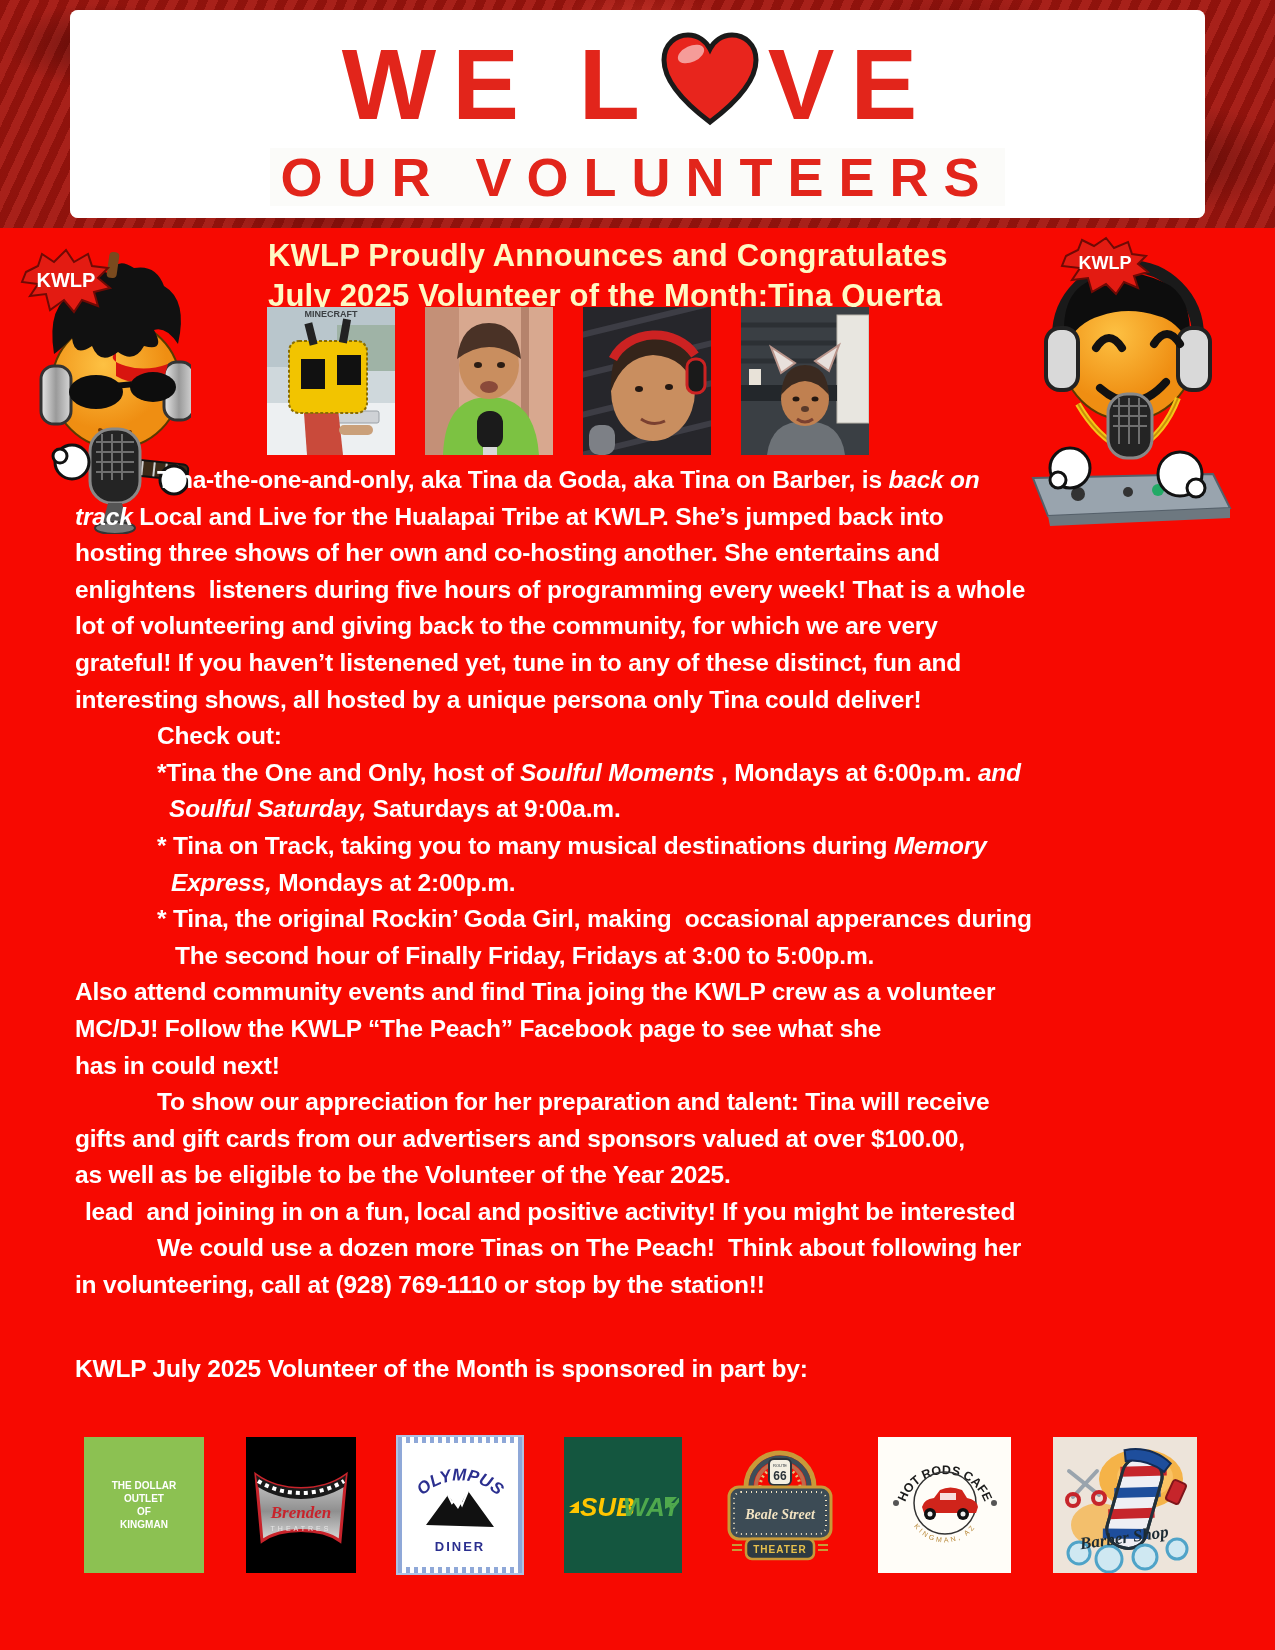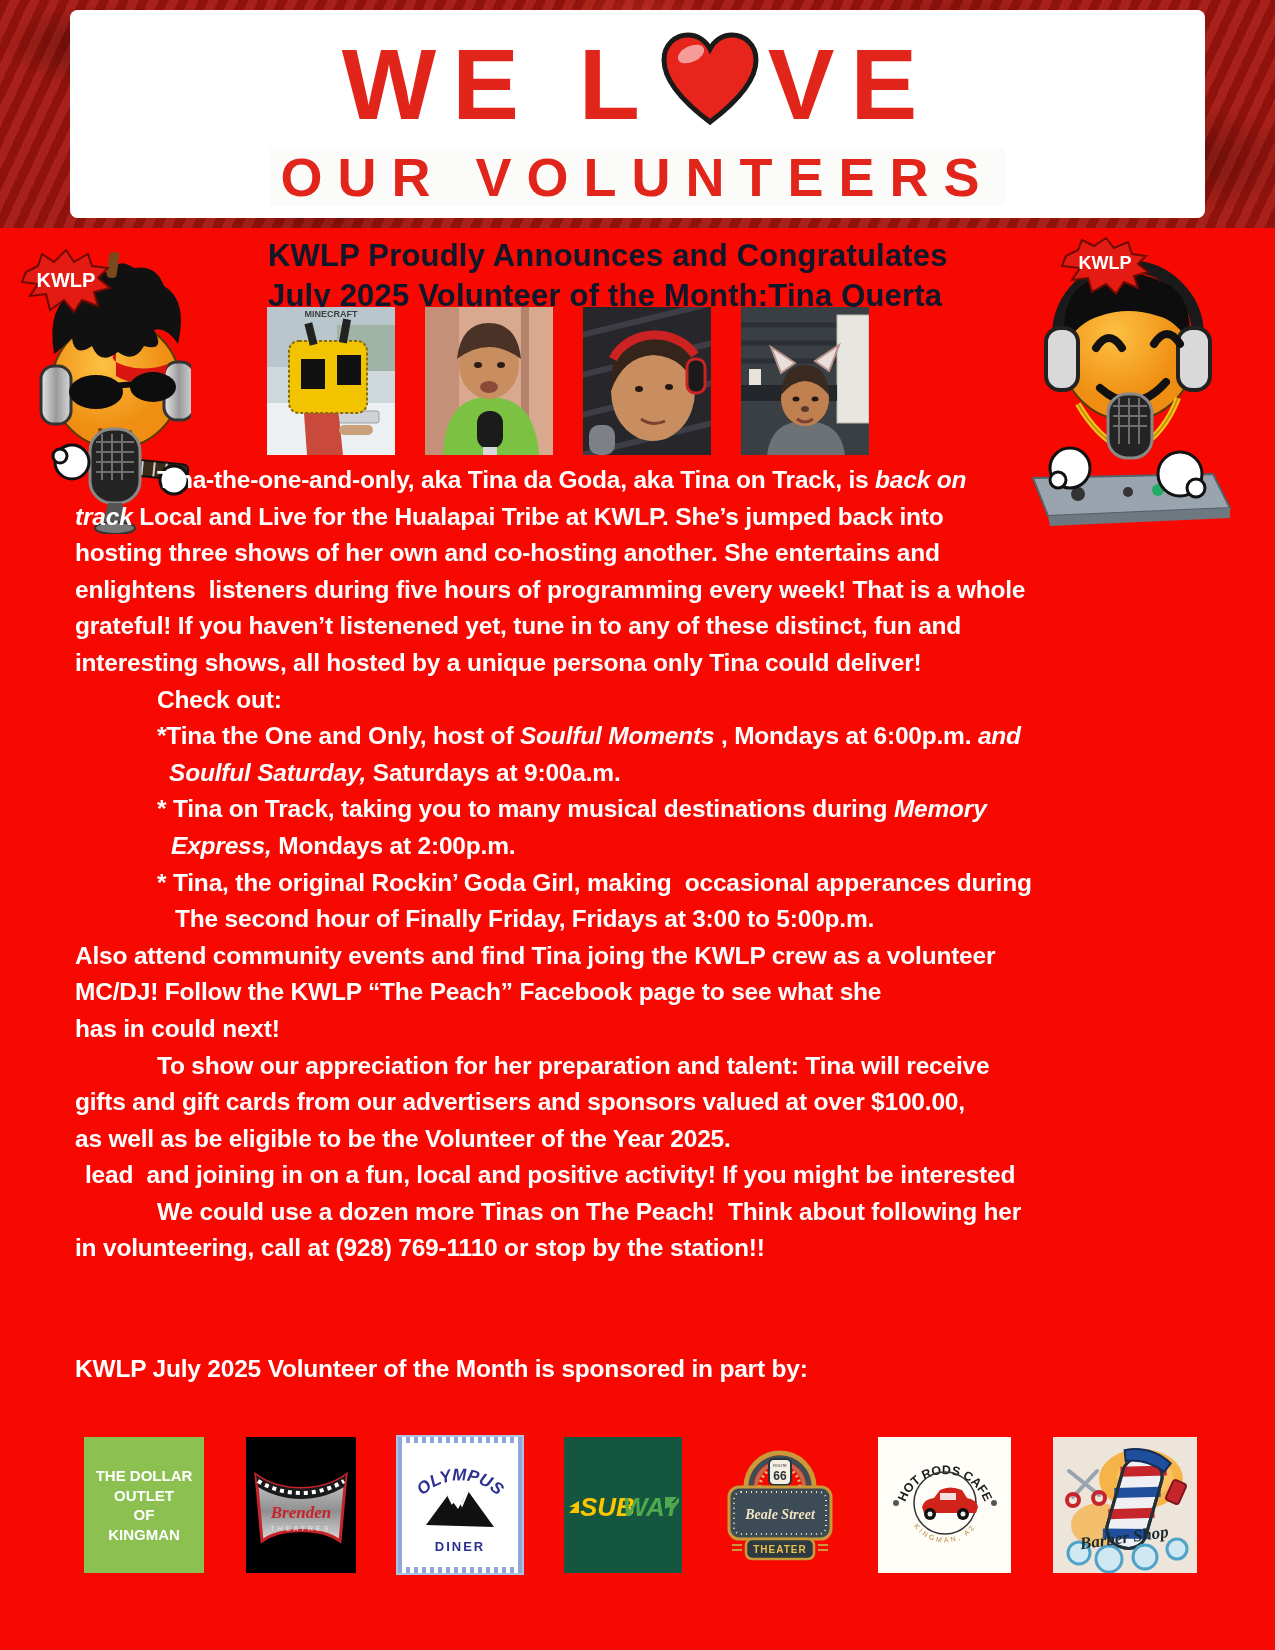--- a/index.html
+++ b/index.html
@@ -19,21 +19,21 @@
   .header-card{position:absolute;left:70px;top:10px;width:1135px;height:208px;
     background:#fff;border-radius:8px;box-shadow:0 0 0 2px rgba(255,255,255,.6) inset;
     display:flex;flex-direction:column;align-items:center;justify-content:center;}
   .sign-l1{display:flex;align-items:center;color:#E2251B;font-weight:bold;
     font-size:100px;letter-spacing:16px;line-height:1;margin-top:7px;}
   .sign-l1 svg{margin:0 6px 8px 2px;}
   .sign-l2{color:#E2251B;font-weight:bold;font-size:54px;letter-spacing:15px;
     line-height:1;margin-top:10px;background:#fbfbf9;padding:2px 10px;}
 
   
-  .announce{position:absolute;left:268px;top:236px;width:760px;color:#0f172a;
+  .announce{position:absolute;left:268px;top:236px;width:760px;color:#fef9c3;
     font-size:31px;font-weight:bold;line-height:40px;letter-spacing:.2px;}
 
   
   .mascot-left{position:absolute;left:16px;top:234px;}
   .mascot-right{position:absolute;left:1008px;top:236px;}
 
   
   .photos{position:absolute;left:267px;top:307px;display:flex;gap:30px;justify-content:space-between;}
   .photo{width:128px;height:148px;overflow:hidden;background:#888;}
   .photo svg{display:block;}
@@ -43,21 +43,21 @@
     font-size:24.5px;font-weight:bold;line-height:36.6px;letter-spacing:-.2px;overflow:hidden;}
   .bline{white-space:pre;}
   .bline .it{font-style:italic;}
   .sponsors-heading{position:absolute;left:75px;top:1355px;color:#fff;
     font-size:24.5px;font-weight:bold;letter-spacing:-.2px;white-space:pre;}
 
   
   .sponsors{position:absolute;left:84px;top:1437px;display:flex;gap:42px;align-items:flex-end;}
   .tile{height:136px;flex:0 0 auto;position:relative;}
   .t-dollar{width:120px;background:#8CC152;display:flex;align-items:center;justify-content:center;}
-  .t-dollar .dtxt{color:#fff;font-weight:bold;font-size:15px;line-height:1.3;text-align:center;}
+  .t-dollar .dtxt{color:#fff;font-weight:bold;font-size:10px;line-height:1.3;text-align:center;}
   .t-brenden{width:110px;background:#000;}
   .t-olympus{width:124px;background:#fff;box-sizing:border-box;
     border:6px solid #8FA8D8;border-image:repeating-linear-gradient(90deg,#8FA8D8 0 4px,#fff 4px 8px) 6;
     outline:2px solid #AEC2E4;}
   .t-subway{width:118px;background:#14563F;display:flex;align-items:center;justify-content:center;}
   .t-beale{width:112px;background:transparent;}
   .t-hotrods{width:133px;background:#FFFDF8;}
   .t-barber{width:144px;background:#EDE4DA;}
 </style>
 </head>
@@ -247,24 +247,25 @@
         <polygon points="88,64 98,38 74,54" fill="#e8e0dc" stroke="#b9948a" stroke-width="2"></polygon>
         <ellipse cx="55" cy="92" rx="3.5" ry="2.5" fill="#241812"></ellipse>
         <ellipse cx="74" cy="92" rx="3.5" ry="2.5" fill="#241812"></ellipse>
         <ellipse cx="64" cy="102" rx="4" ry="3" fill="#5a3a2a"></ellipse>
         <path d="M56 112 q8 6 16 0" stroke="#7a4030" stroke-width="3" fill="none"></path>
       </svg>
     </div>
   </div>
 
   <div class="body-text">
-      <div class="bline" style="padding-left: 82px;"><span>Tina-the-one-and-only, aka Tina da Goda, aka Tina on Track, is </span><span class="it">back on</span></div>
+      <div class="bline" style="padding-left: 82px;"><span>Tina-the-one-and-only, aka Tina da Goda, aka Tina on Barber, is </span><span class="it">back on</span></div>
       <div class="bline" style="padding-left: 0px;"><span class="it">track</span><span> Local and Live for the Hualapai Tribe at KWLP. She’s jumped back into</span></div>
       <div class="bline" style="padding-left: 0px;"><span>hosting three shows of her own and co-hosting another. She entertains and</span></div>
       <div class="bline" style="padding-left: 0px;"><span>enlightens  listeners during five hours of programming every week! That is a whole</span></div>
+      <div class="bline" style="padding-left: 0px;"><span>lot of volunteering and giving back to the community, for which we are very</span></div>
       <div class="bline" style="padding-left: 0px;"><span>grateful! If you haven’t listenened yet, tune in to any of these distinct, fun and</span></div>
       <div class="bline" style="padding-left: 0px;"><span>interesting shows, all hosted by a unique persona only Tina could deliver!</span></div>
       <div class="bline" style="padding-left: 82px;"><span>Check out:</span></div>
       <div class="bline" style="padding-left: 82px;"><span>*Tina the One and Only, host of </span><span class="it">Soulful Moments</span><span> , Mondays at 6:00p.m. </span><span class="it">and</span></div>
       <div class="bline" style="padding-left: 94px;"><span class="it">Soulful Saturday,</span><span> Saturdays at 9:00a.m.</span></div>
       <div class="bline" style="padding-left: 82px;"><span>* Tina on Track, taking you to many musical destinations during </span><span class="it">Memory</span></div>
       <div class="bline" style="padding-left: 96px;"><span class="it">Express,</span><span> Mondays at 2:00p.m.</span></div>
       <div class="bline" style="padding-left: 82px;"><span>* Tina, the original Rockin’ Goda Girl, making  occasional apperances during</span></div>
       <div class="bline" style="padding-left: 100px;"><span>The second hour of Finally Friday, Fridays at 3:00 to 5:00p.m.</span></div>
       <div class="bline" style="padding-left: 0px;"><span>Also attend community events and find Tina joing the KWLP crew as a volunteer</span></div>

